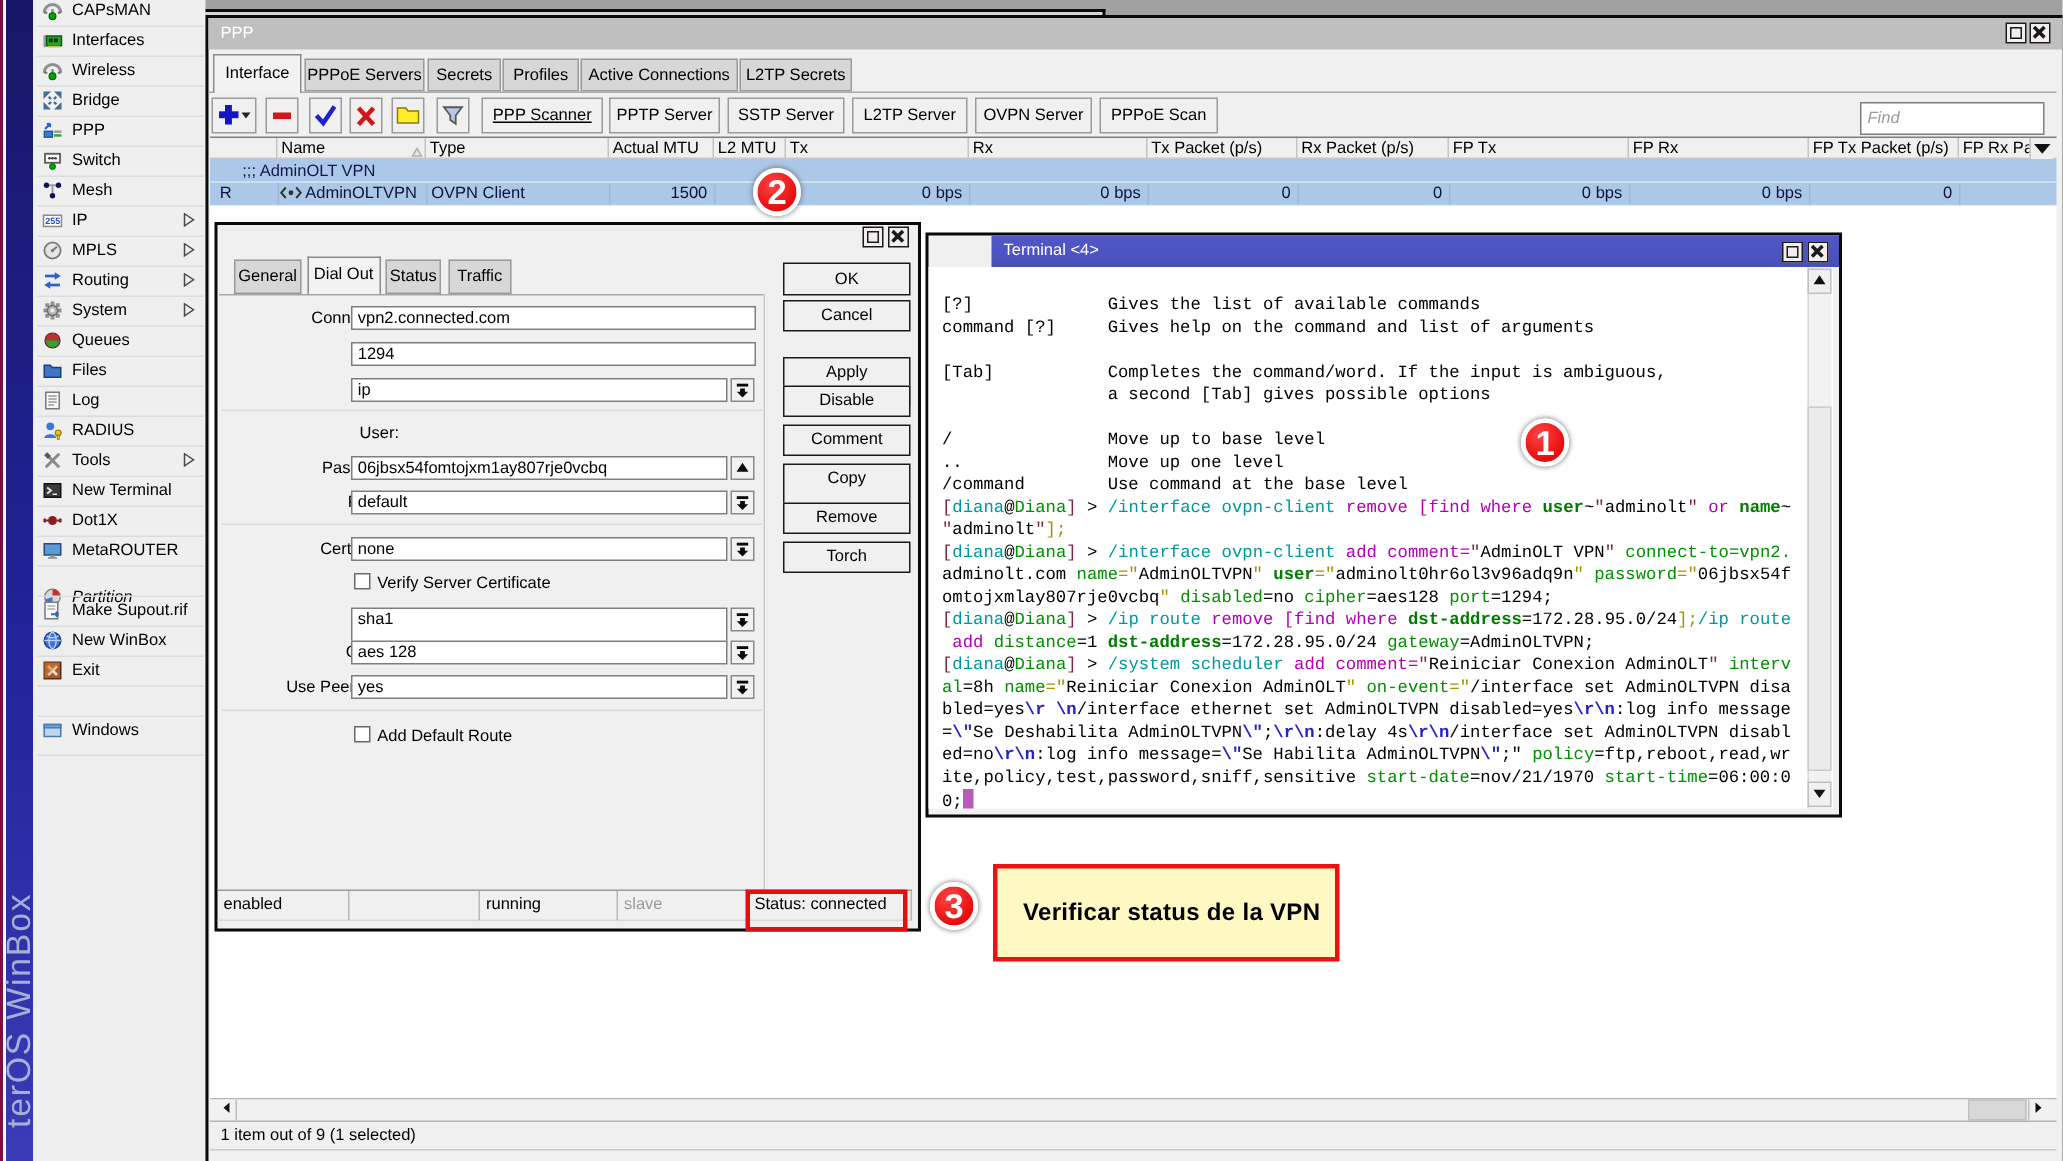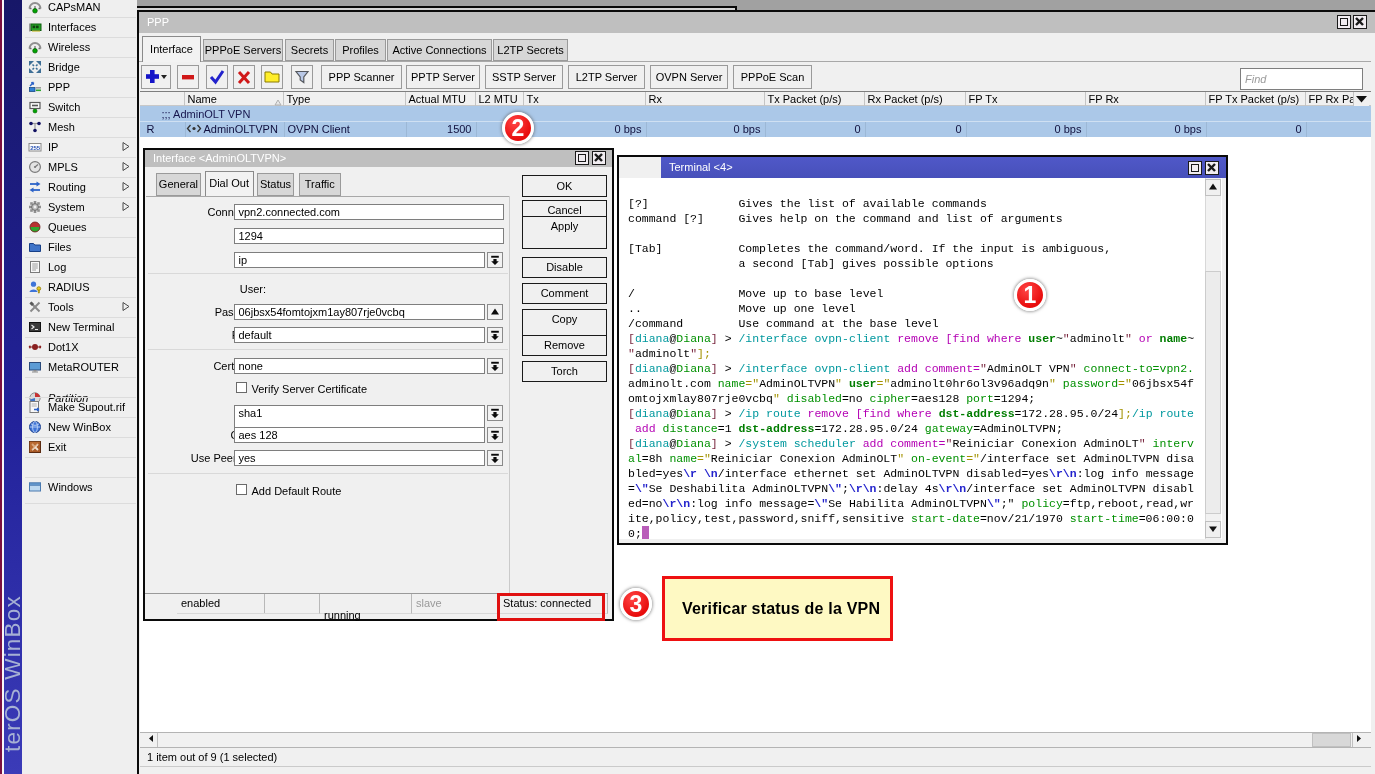--- a/index.html
+++ b/index.html
@@ -368,21 +368,21 @@
           <line x1="15" y1="6" x2="5" y2="17"></line>
         </g>
       </svg></div>
 <div class="tbtn" style="left:122px;top:53px;width:22px;height:24px;"><svg width="20" height="22">
         <path d="M3 7 L3 16 L17 16 L17 8 L10 8 L8.5 6 L3 6 Z" fill="#ffee2a" stroke="#8a7a00" stroke-width="1"></path>
       </svg></div>
 <div class="tbtn" style="left:152px;top:53px;width:22px;height:24px;"><svg width="20" height="22">
         <path d="M4 5.5 L16 5.5 L11.8 11 L11.8 16.5 L8.2 14 L8.2 11 Z" fill="#b9c8e6" stroke="#55585e" stroke-width="1.2"></path>
       </svg></div>
 
-<div class="tbtn" style="left:182px;top:53px;width:81px;height:24px;line-height:22px;">PPP Scanner</div>
+<div class="tbtn" style="left:182px;top:53px;width:81px;height:24px;line-height:22px;text-decoration:underline;">PPP Scanner</div>
 <div class="tbtn" style="left:267px;top:53px;width:74px;height:24px;line-height:22px;">PPTP Server</div>
 <div class="tbtn" style="left:346px;top:53px;width:78px;height:24px;line-height:22px;">SSTP Server</div>
 <div class="tbtn" style="left:429px;top:53px;width:77px;height:24px;line-height:22px;">L2TP Server</div>
 <div class="tbtn" style="left:511px;top:53px;width:78px;height:24px;line-height:22px;">OVPN Server</div>
 <div class="tbtn" style="left:594px;top:53px;width:79px;height:24px;line-height:22px;">PPPoE Scan</div>
 <div class="inp" style="left:1101px;top:56px;width:123px;height:22px;font-style:italic;color:#9a9a9a;line-height:18px;">Find</div>
 <div class="abs" style="left:0.5px;top:79px;width:1231.5px;height:15px;background:#f0f0f0;border-top:1px solid #7e7e7e;border-bottom:1px solid #c8c8c8;box-sizing:border-box;"></div>
 <div class="abs" style="left:45px;top:80px;width:1px;height:14px;background:#c4c4c4;"></div>
 <div class="abs" style="left:144px;top:80px;width:1px;height:14px;background:#c4c4c4;"></div>
 <div class="abs" style="left:266px;top:80px;width:1px;height:14px;background:#c4c4c4;"></div>
@@ -459,23 +459,20 @@
 <div class="abs" style="left:1173px;top:721px;width:39px;height:13.5px;background:#d8d8d8;border:1px solid #c0c0c0;box-sizing:border-box;"></div>
 <div class="abs" style="left:1213px;top:721px;width:14px;height:13.5px;background:#f1f1f1;border-left:1px solid #c0c0c0;box-sizing:border-box;"><svg width="11" height="11">
         <path d="M4 2 L8 5.5 L4 9 Z" fill="#111"></path>
       </svg></div>
 <div class="abs" style="left:0.5px;top:734.5px;width:1231.5px;height:1px;background:#b4b4b4;"></div>
 <div class="abs" style="left:8px;top:739px;">1 item out of 9 (1 selected)</div>
 <div class="abs" style="left:0.5px;top:754px;width:1231.5px;height:1px;background:#cacaca;"></div>
   </div>
 
 <div id="dlg" class="abs win" style="left:143px;top:148px;width:467px;height:469px;">
-    <div class="tbar" style="height:17px;">
-      <span class="cap" style="top:2px;font-size:11px;">Interface &lt;AdminOLTVPN&gt;</span>
-    </div>
 <div class="wbtn" style="left:429.5px;top:1px;">
       <span class="sq"></span>
     </div>
 <div class="wbtn" style="left:447px;top:1px;">
       <svg width="10" height="10">
         <g stroke="#1a1a1a" stroke-width="2.4">
           <line x1="1" y1="1" x2="8" y2="8"></line>
           <line x1="8" y1="1" x2="1" y2="8"></line>
         </g>
       </svg>
@@ -548,35 +545,35 @@
 <div class="sep" style="left:3px;top:123px;width:360px;"></div>
 <div class="sep" style="left:3px;top:198.5px;width:360px;"></div>
 <div class="sep" style="left:3px;top:323px;width:360px;"></div>
 <div class="chk" style="left:91px;top:232px;"></div>
     <div class="abs" style="left:106.5px;top:233px;">Verify Server Certificate</div>
 <div class="chk" style="left:91px;top:334px;"></div>
     <div class="abs" style="left:106.5px;top:335px;">Add Default Route</div>
 <div class="abs" style="left:364px;top:46px;width:1px;height:397px;background:#cacaca;"></div>
 <div class="btn" style="left:377px;top:25px;width:85px;height:22px;line-height:20px;">OK</div>
 <div class="btn" style="left:377px;top:50px;width:85px;height:21px;line-height:19px;">Cancel</div>
-<div class="btn" style="left:377px;top:66px;width:85px;height:33px;line-height:19px;">Apply</div>
+<div class="btn" style="left:377px;top:88px;width:85px;height:33px;line-height:19px;">Apply</div>
 <div class="btn" style="left:377px;top:107px;width:85px;height:21px;line-height:19px;">Disable</div>
 <div class="btn" style="left:377px;top:133px;width:85px;height:21px;line-height:19px;">Comment</div>
 <div class="btn" style="left:377px;top:159px;width:85px;height:38px;line-height:19px;">Copy</div>
 <div class="btn" style="left:377px;top:185px;width:85px;height:21px;line-height:19px;">Remove</div>
 <div class="btn" style="left:377px;top:211px;width:85px;height:21px;line-height:19px;">Torch</div>
 <div class="abs" style="left:0;top:443px;width:463px;height:1px;background:#9a9a9a;"></div>
-<div class="abs" style="left:0px;top:444px;width:88px;height:19.5px;border-right:1px solid #b8b8b8;border-bottom:1px solid #d8d8d8;box-sizing:border-box;color:#000;margin-left:32px;">
+<div class="abs" style="left:0px;top:444px;width:88px;height:19.5px;border-right:1px solid #b8b8b8;border-bottom:1px solid #d8d8d8;box-sizing:border-box;color:#000;">
       <span style="position:absolute;left:4px;top:3px;white-space:nowrap;">enabled</span>
     </div>
 <div class="abs" style="left:88px;top:444px;width:87px;height:19.5px;border-right:1px solid #b8b8b8;border-bottom:1px solid #d8d8d8;box-sizing:border-box;color:#000;">
       <span style="position:absolute;left:4px;top:3px;white-space:nowrap;"></span>
     </div>
 <div class="abs" style="left:175px;top:444px;width:92px;height:19.5px;border-right:1px solid #b8b8b8;border-bottom:1px solid #d8d8d8;box-sizing:border-box;color:#000;">
-      <span style="position:absolute;left:4px;top:3px;white-space:nowrap;margin-top:12px;">running</span>
+      <span style="position:absolute;left:4px;top:3px;white-space:nowrap;">running</span>
     </div>
 <div class="abs" style="left:267px;top:444px;width:87px;height:19.5px;border-right:1px solid #b8b8b8;border-bottom:1px solid #d8d8d8;box-sizing:border-box;color:#9a9a9a;">
       <span style="position:absolute;left:4px;top:3px;white-space:nowrap;">slave</span>
     </div>
 <div class="abs" style="left:354px;top:444px;width:109px;height:19.5px;border-right:1px solid #b8b8b8;border-bottom:1px solid #d8d8d8;box-sizing:border-box;color:#000;">
       <span style="position:absolute;left:4px;top:3px;white-space:nowrap;">Status: connected</span>
     </div>
   </div>
 
 <div id="term" class="abs win" style="left:617px;top:155px;width:607px;height:386px;">

